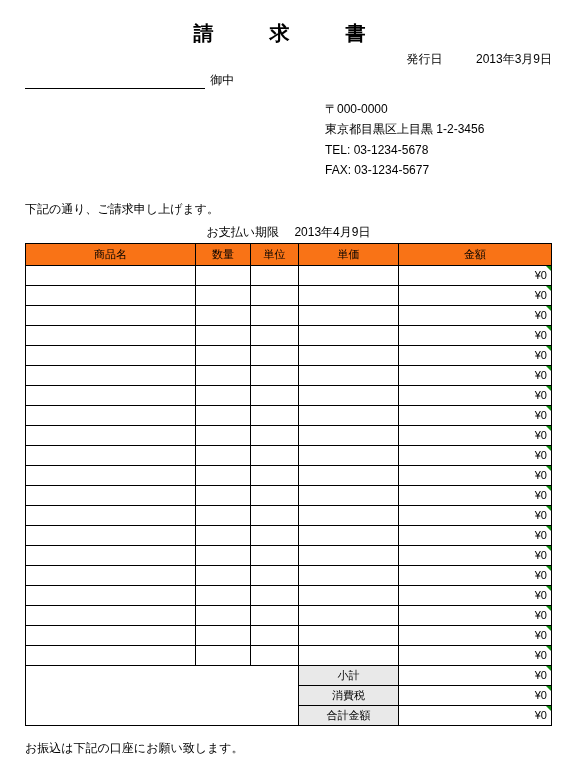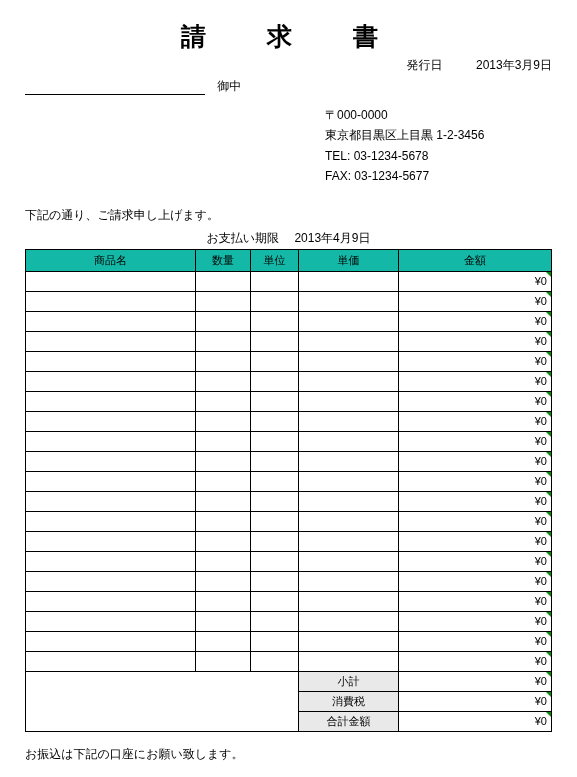--- a/index.html
+++ b/index.html
@@ -7,21 +7,21 @@
     margin: 0;
     padding: 20px 25px;
     font-family: "MS PGothic", "Hiragino Kaku Gothic Pro", sans-serif;
     font-size: 12px;
     color: #000;
     background: #fff;
     width: 577px;
   }
   .title {
     text-align: center;
-    font-size: 25px;
+    font-size: 20px;
     font-weight: bold;
     letter-spacing: 18px;
     margin-bottom: 4px;
   }
   .issue-row {
     text-align: right;
     font-size: 12px;
     margin-bottom: 4px;
   }
   .issue-row .lbl { margin-right: 30px; }
@@ -30,21 +30,21 @@
   }
   .addressee-line {
     display: inline-block;
     border-bottom: 1px solid #000;
     width: 180px;
     height: 14px;
     vertical-align: bottom;
   }
   .honorific {
     display: inline-block;
-    margin-left: 9px;
+    margin-left: 2px;
   }
   .company-block {
     margin-left: 300px;
     line-height: 1.7;
     margin-top: 10px;
     margin-bottom: 20px;
   }
   .intro {
     margin-bottom: 6px;
   }
@@ -58,21 +58,21 @@
     border-collapse: collapse;
   }
   table.invoice th, table.invoice td {
     border: 1px solid #000;
     height: 20px;
     padding: 2px 4px;
     font-size: 11px;
     position: relative;
   }
   table.invoice th {
-    background: #14b8a6;
+    background: #f97316;
     text-align: center;
     font-weight: normal;
     height: 22px;
   }
   .col-name { width: 170px; }
   .col-qty { width: 55px; }
   .col-unit { width: 48px; }
   .col-price { width: 100px; }
   .col-amount { width: auto; }
   td.amount {

